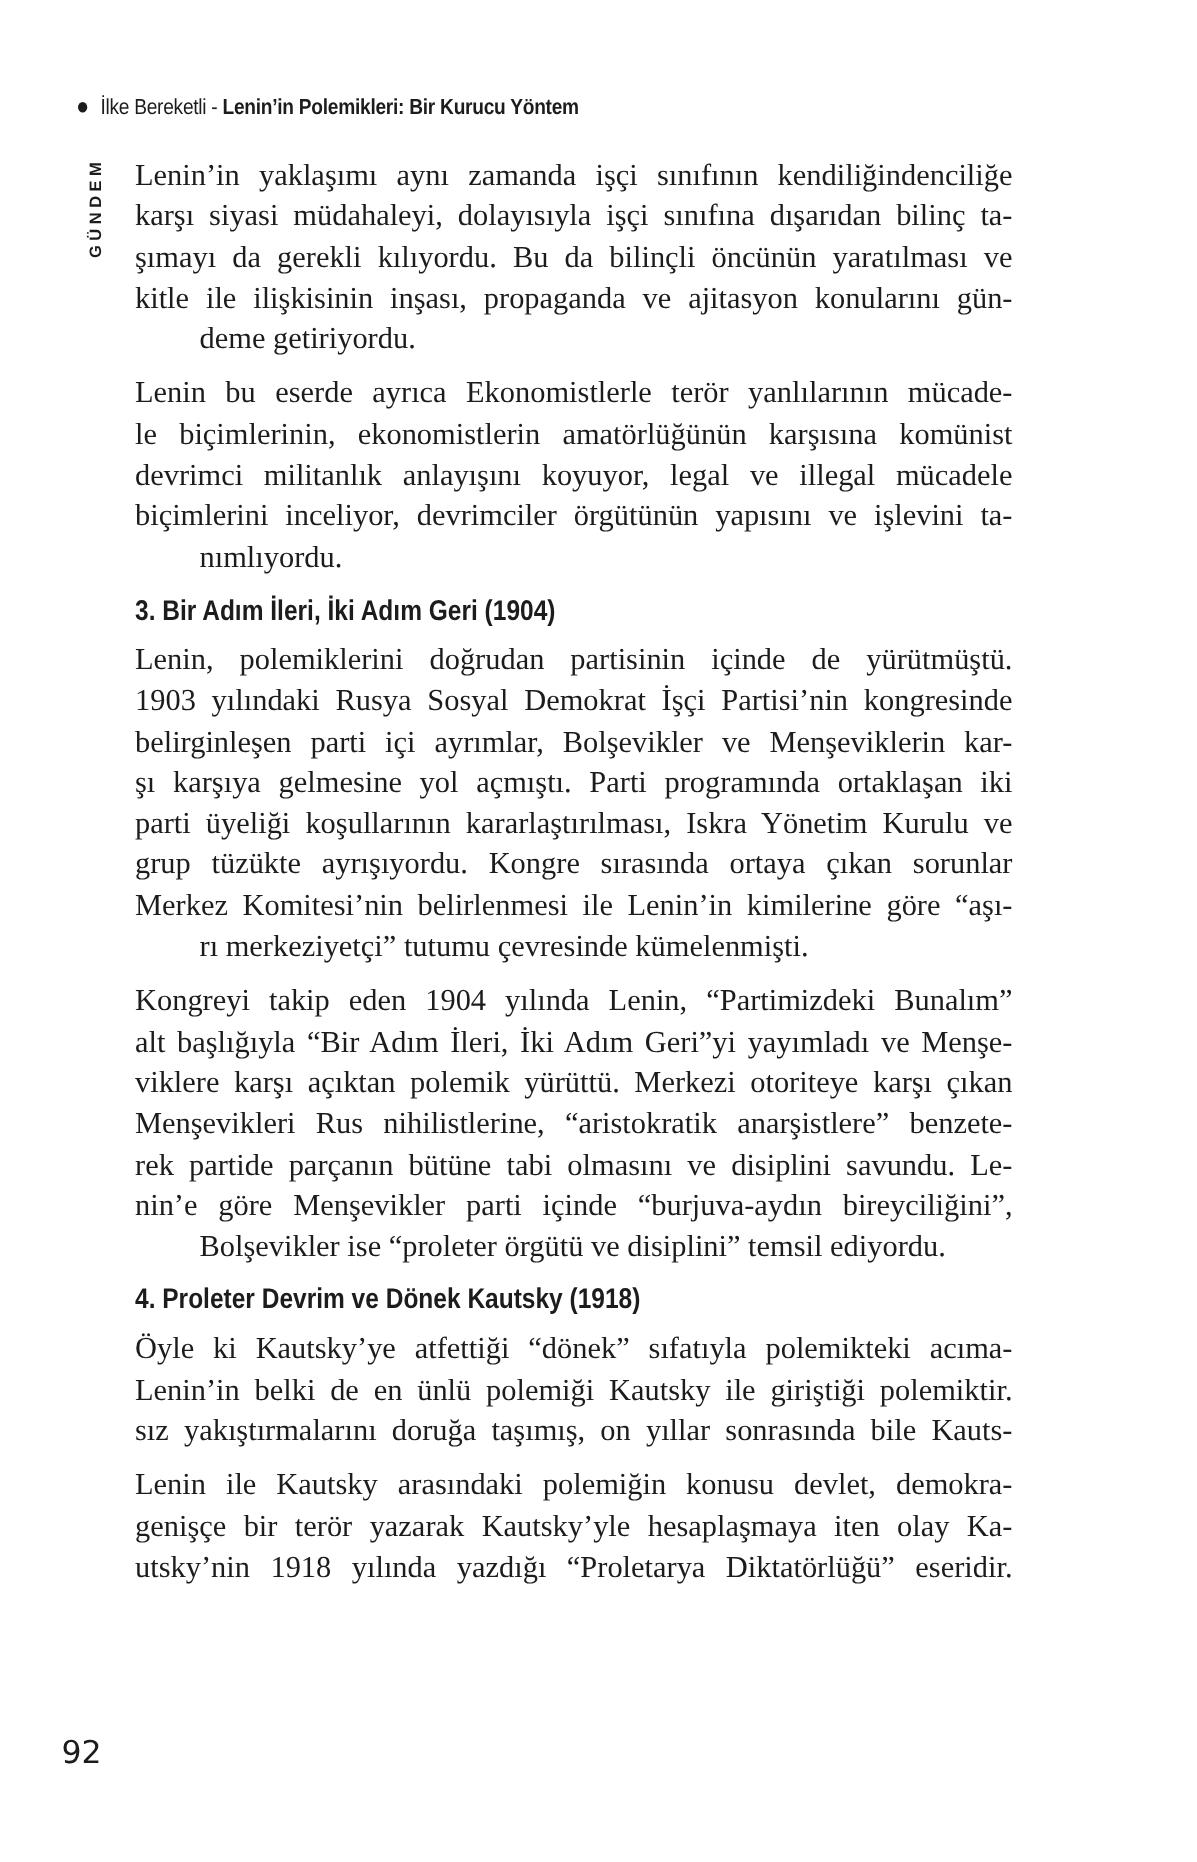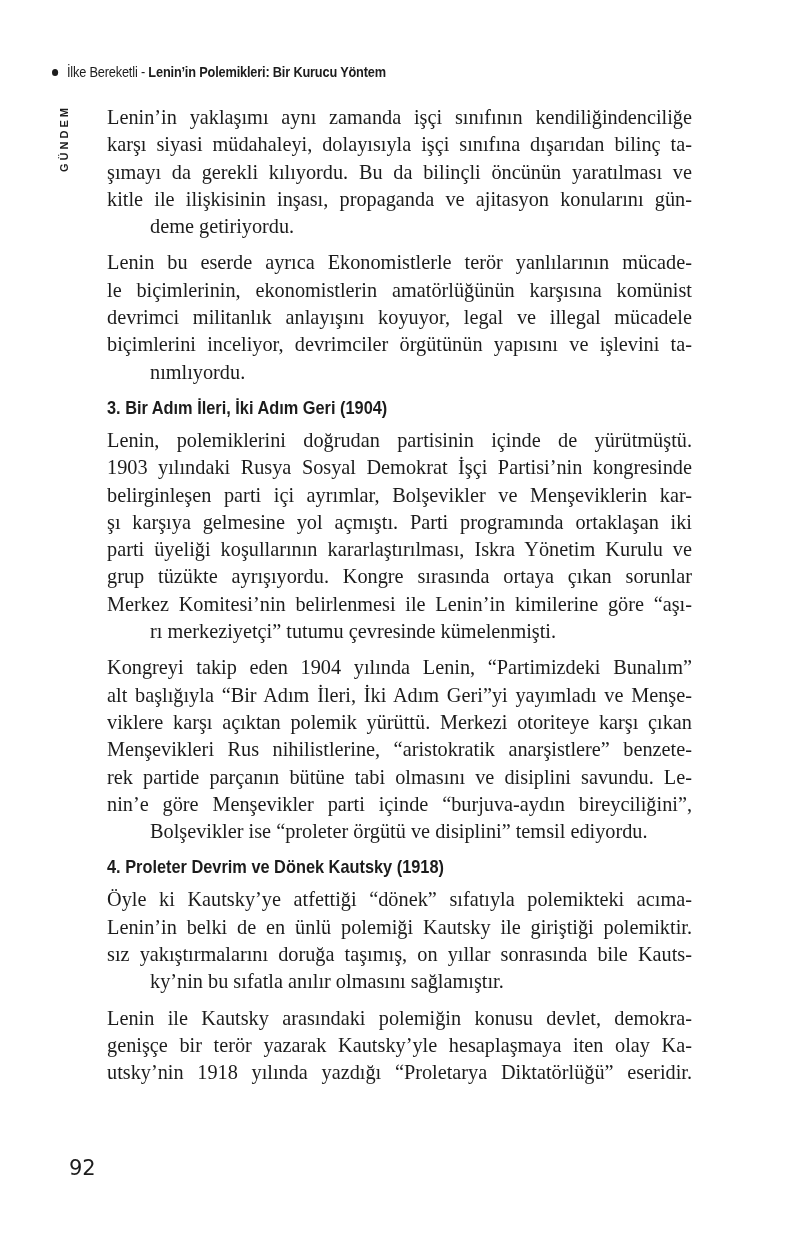--- a/index.html
+++ b/index.html
@@ -10,31 +10,31 @@
     white-space: nowrap; transform: scaleX(0.88); transform-origin: left center;
   }
   .running-head .bullet { display: inline-block; width: 7px; height: 7px; border-radius: 50%; background: #1c1c1c; margin-right: 10px; vertical-align: middle; position: relative; top: -1px; }
   .running-head .author { font-weight: normal; }
   .running-head .title { font-weight: bold; }
   .side-label {
     position: absolute; left: 58px; top: 92px; width: 14px; height: 80px;
     font-family: "Liberation Sans", sans-serif; font-weight: bold; font-size: 11px; letter-spacing: 3px;
     writing-mode: vertical-rl; transform: rotate(180deg); text-align: left; color: #1c1c1c;
   }
-  .content { position: absolute; left: 107px; top: 104px; width: 585px; }
+  .content { position: absolute; left: 90px; top: 104px; width: 585px; }
   .para { font-family: "Liberation Serif", serif; font-size: 20.3px; line-height: 27.3px; margin: 0 0 9px 0; }
   .line { display: block; white-space: nowrap; text-align: justify; text-align-last: justify; }
   .line.last { text-align-last: left; margin-left: 43px; }
   .heading {
     font-family: "Liberation Sans", sans-serif; font-weight: bold; font-size: 19px; line-height: 26px;
     margin: 6px 0 6px 0; white-space: nowrap; transform: scaleX(0.86); transform-origin: left center;
   }
   .page-number {
     position: absolute; left: 41px; top: 1156px;
-    font-family: "DejaVu Sans", sans-serif; font-size: 21px; color: #1c1c1c; margin-left: 28px;
+    font-family: "DejaVu Sans", sans-serif; font-size: 21px; color: #1c1c1c;
   }
 </style>
 </head>
 <body>
 
 <div class="running-head">
   <span class="bullet"></span><span class="author">İlke Bereketli - </span><span class="title">Lenin’in Polemikleri: Bir Kurucu Yöntem</span>
 </div>
 
 <div class="side-label">GÜNDEM</div>
@@ -79,21 +79,20 @@
     <span class="line">nin’e göre Menşevikler parti içinde “burjuva-aydın bireyciliğini”,</span>
     <span class="line last">Bolşevikler ise “proleter örgütü ve disiplini” temsil ediyordu.</span>
   </p>
 
   <div class="heading">4. Proleter Devrim ve Dönek Kautsky (1918)</div>
 
   <p class="para">
     <span class="line">Öyle ki Kautsky’ye atfettiği “dönek” sıfatıyla polemikteki acıma-</span>
     <span class="line">Lenin’in belki de en ünlü polemiği Kautsky ile giriştiği polemiktir.</span>
     <span class="line">sız yakıştırmalarını doruğa taşımış, on yıllar sonrasında bile Kauts-</span>
-    <span class="line last">ky’nin bu sıfatla anılır olmasını sağlamıştır.</span>
   </p>
 
   <p class="para">
     <span class="line">Lenin ile Kautsky arasındaki polemiğin konusu devlet, demokra-</span>
     <span class="line">genişçe bir terör yazarak Kautsky’yle hesaplaşmaya iten olay Ka-</span>
     <span class="line">utsky’nin 1918 yılında yazdığı “Proletarya Diktatörlüğü” eseridir.</span>
   </p>
 </div>
 
 <div class="page-number">92</div>

